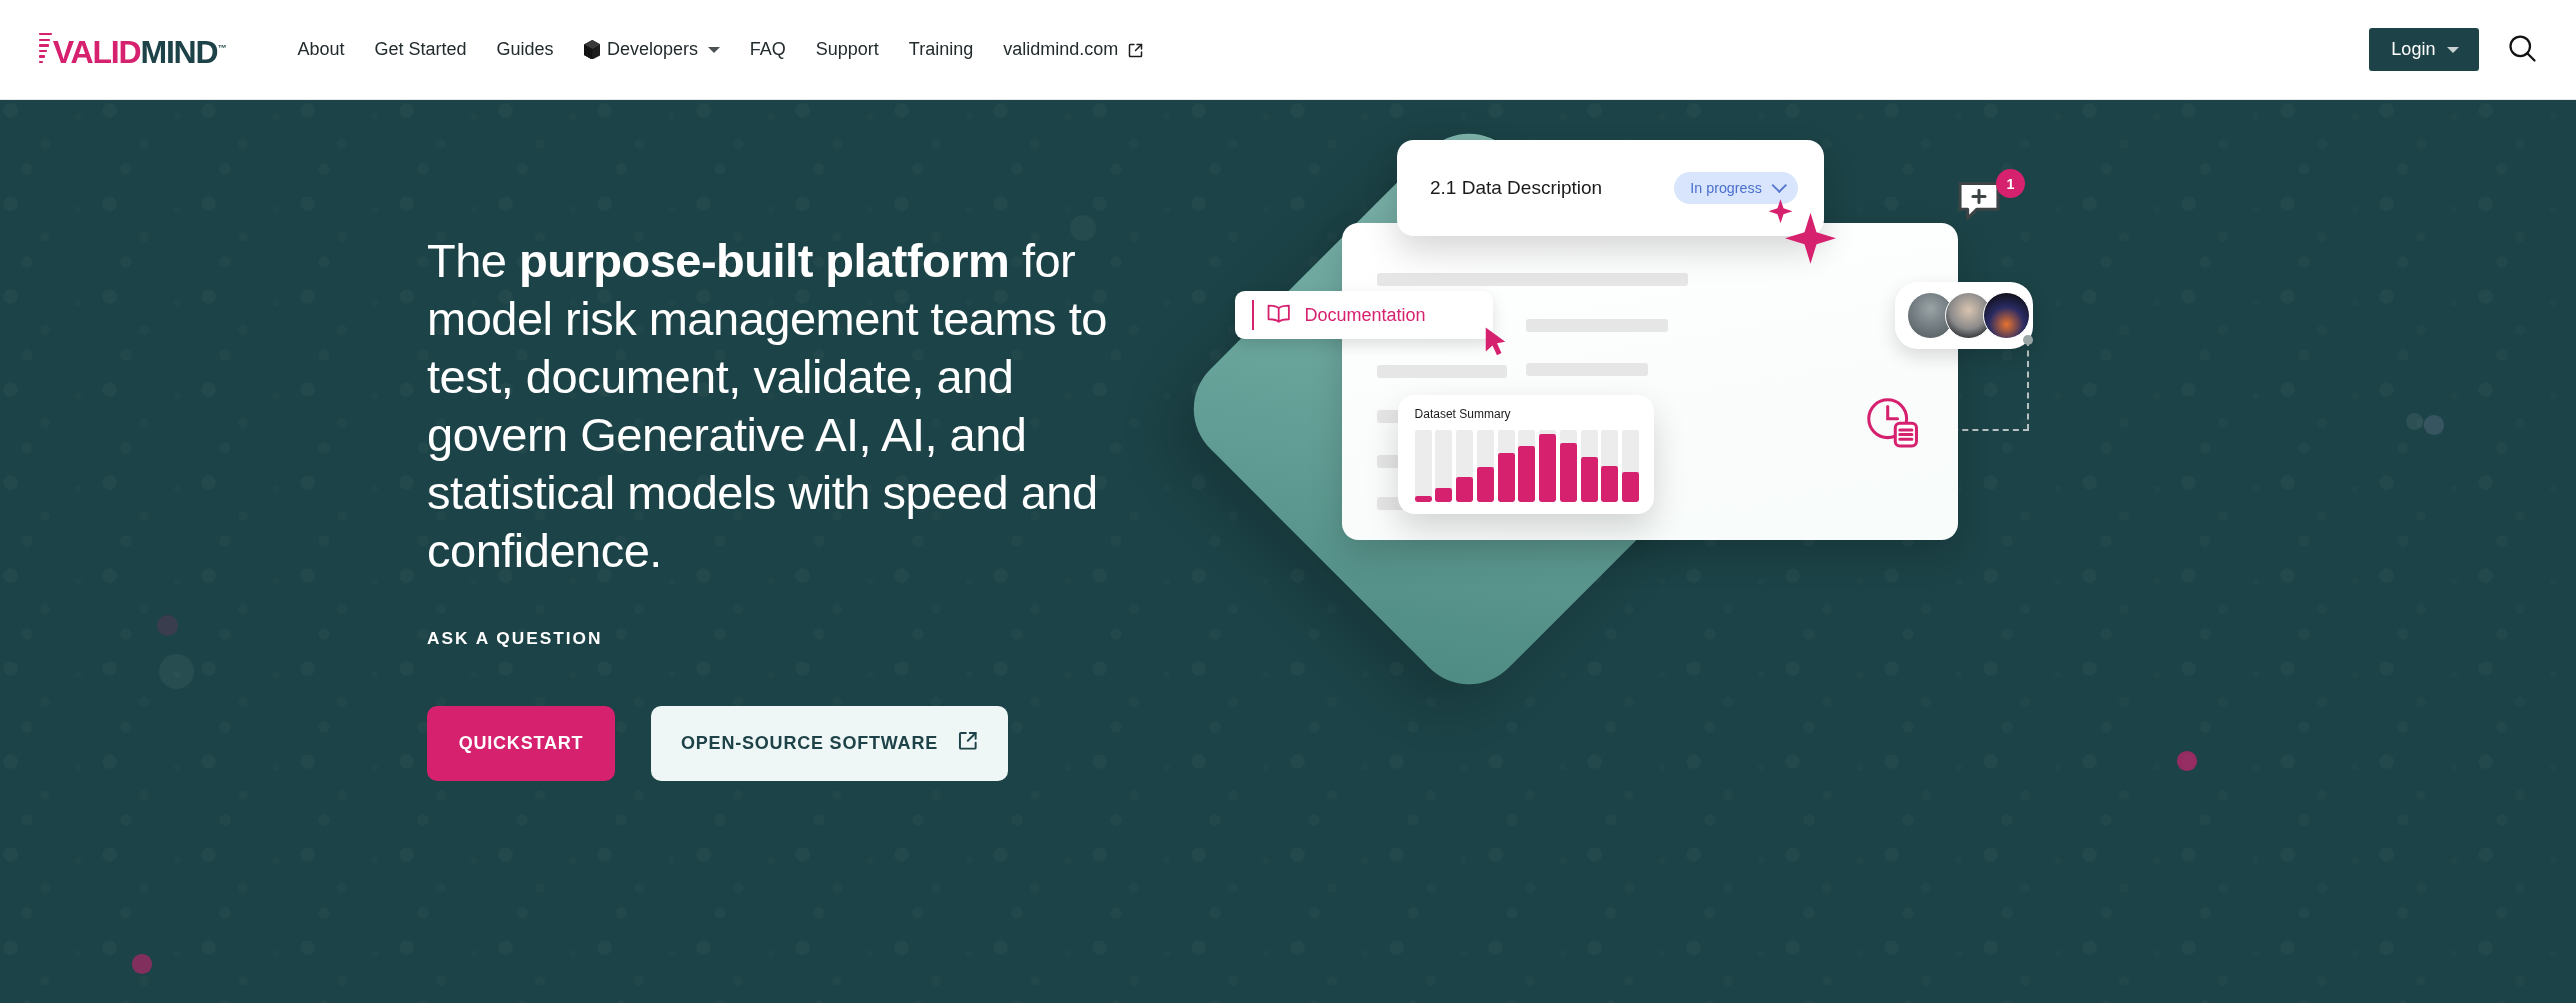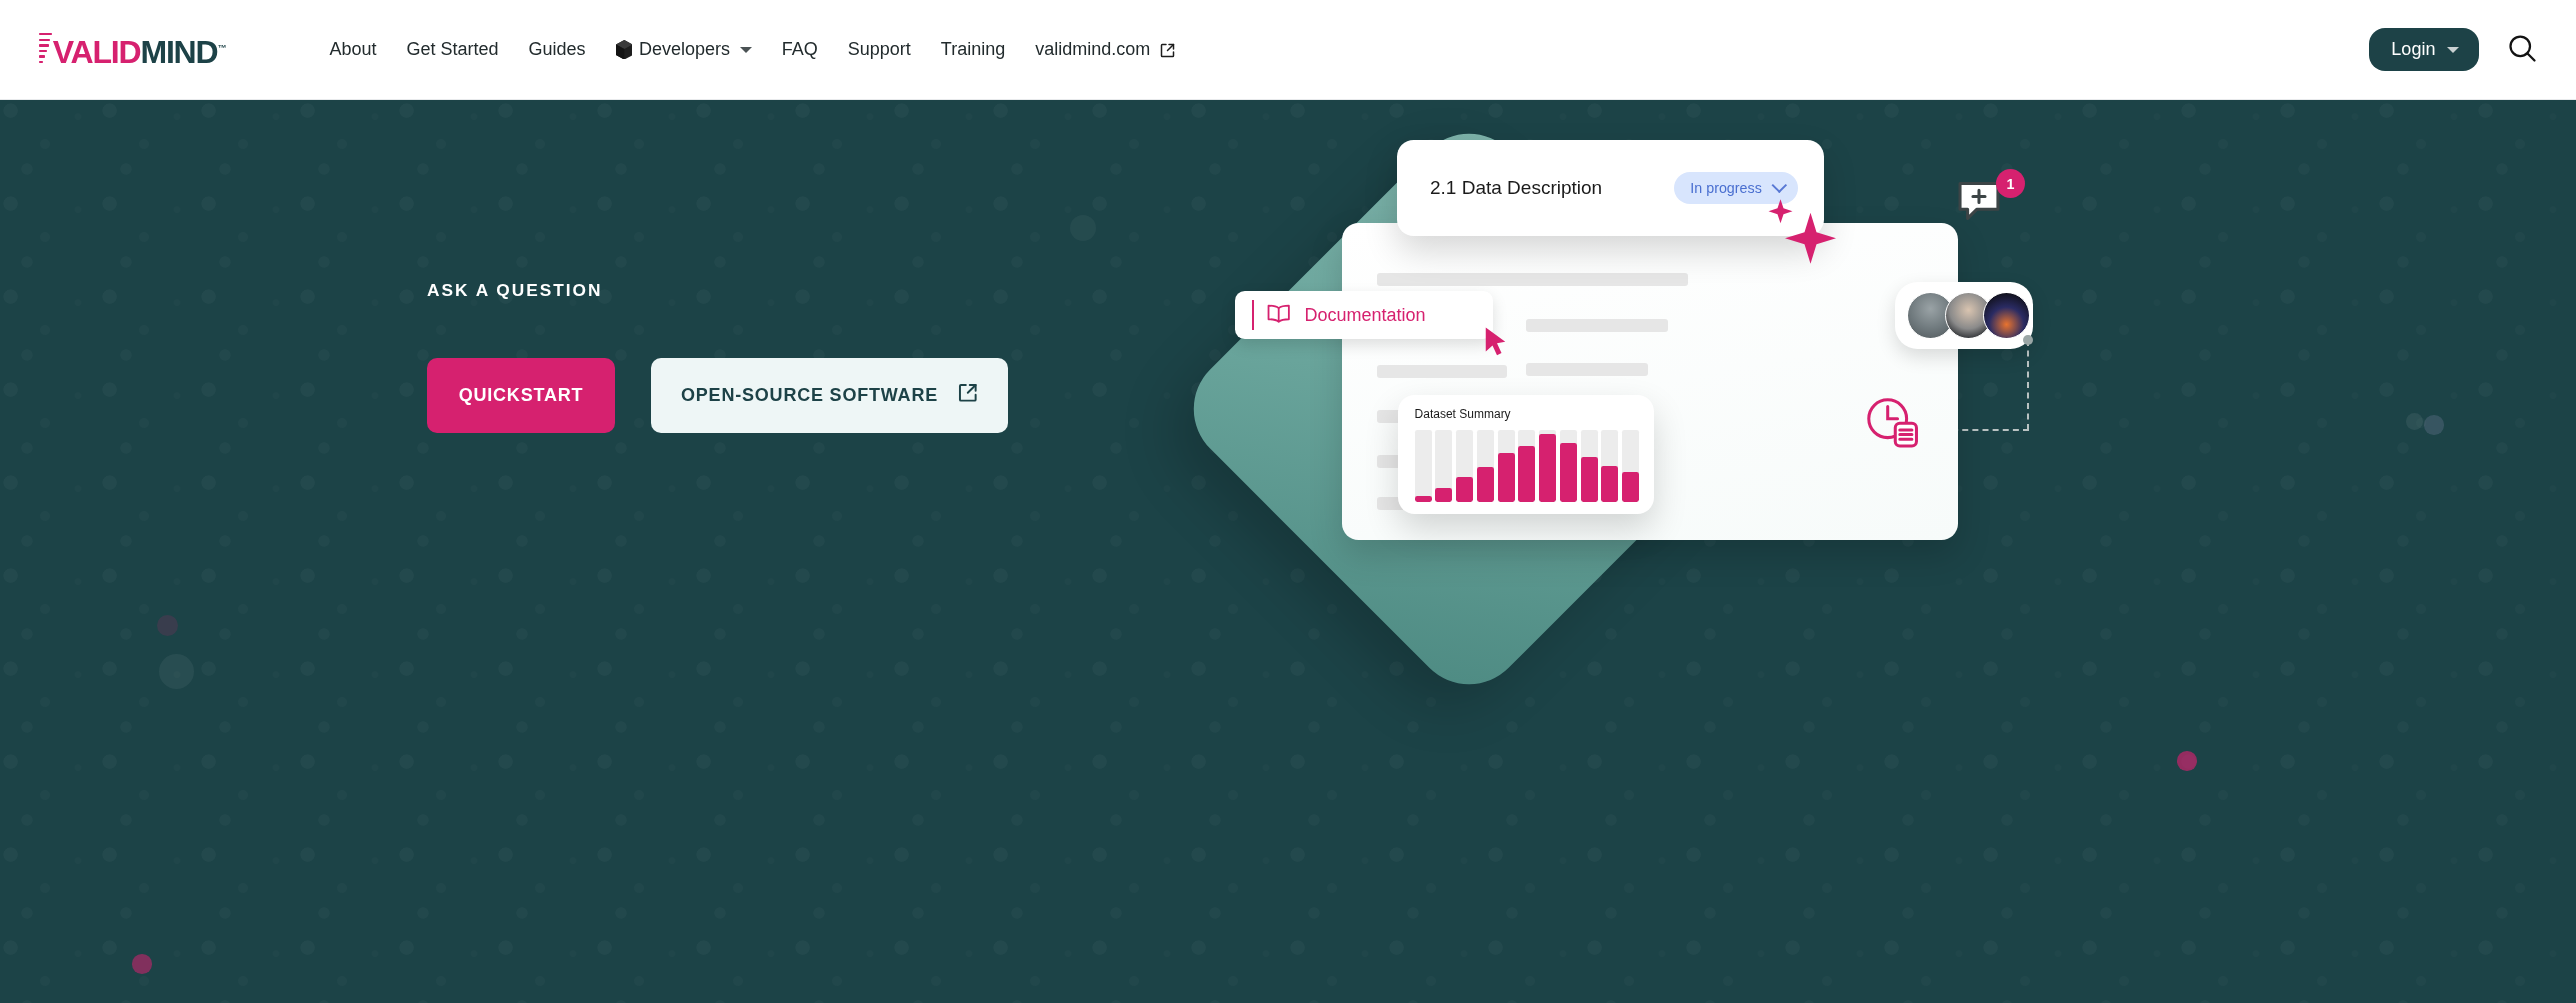--- a/index.html
+++ b/index.html
@@ -17,21 +17,21 @@
     background: #ffffff;
     border-bottom: 1.5px solid #e8eaec;
     display: flex;
     align-items: center;
     padding: 0 36px 0 39px;
     z-index: 20;
   }
   .logo {
     display: flex;
     align-items: flex-start;
-    margin-right: 88px;
+    margin-right: 56px;
     cursor: pointer;
     position: relative;
   }
   .logo-stripes {
     display: flex; flex-direction: column;
     justify-content: space-between;
     height: 30px; width: 13px;
     margin-right: 0.8px; margin-top: 1.5px;
   }
   .logo-stripes i {
@@ -63,21 +63,21 @@
     border-left: 6px solid transparent;
     border-right: 6px solid transparent;
     border-top: 6.8px solid #4a5254;
     margin-left: 3px;
   }
   .ext-icon { display:inline-block; width: 15px; height: 15px; margin-left:3px; }
 
   .header-right { display: flex; align-items: center; gap: 26px; }
   .login-btn {
     background: #1d4247; color: #ffffff;
-    font-size: 18px; border: none; border-radius: 16px;
+    font-size: 18px; border: none; border-radius: 3px;
     padding: 11.3px 19.6px 11.3px 22.6px;
     display: flex; align-items: center; gap: 12px;
     cursor: pointer;
   }
   .login-caret {
     width: 0; height: 0;
     border-left: 6px solid transparent;
     border-right: 6px solid transparent;
     border-top: 6.8px solid #c9d1d2;
   }
@@ -370,20 +370,21 @@
   <div class="dot-accent" style="left:2177px;top:651px;width:19.6px;height:19.6px;background:rgba(214,33,111,0.65);"></div>
   <div class="dot-accent" style="left:2424px;top:315px;width:19.6px;height:19.6px;background:rgba(120,130,160,0.30);"></div>
   <div class="dot-accent" style="left:2406px;top:313px;width:16.6px;height:16.6px;background:rgba(255,255,255,0.07);"></div>
   <div class="dot-accent" style="left:159px;top:554px;width:35px;height:35px;background:rgba(255,255,255,0.055);"></div>
   <div class="dot-accent" style="left:1070px;top:115px;width:26px;height:26px;background:rgba(255,255,255,0.045);"></div>
 
   <div class="hero-inner">
 
     <div class="hero-left">
 
+      <h1 class="headline"><span>The </span><b>purpose-built platform</b><span> for model risk management teams to test, document, validate, and govern Generative AI, AI, and statistical models with speed and confidence.</span></h1>
 
       <div class="ask-label">ASK A QUESTION</div>
 
 
       <div class="cta-row">
         <button class="btn btn-primary">
           <span>QUICKSTART</span>
         </button>
         <button class="btn btn-secondary">
           <span>OPEN-SOURCE SOFTWARE</span>

